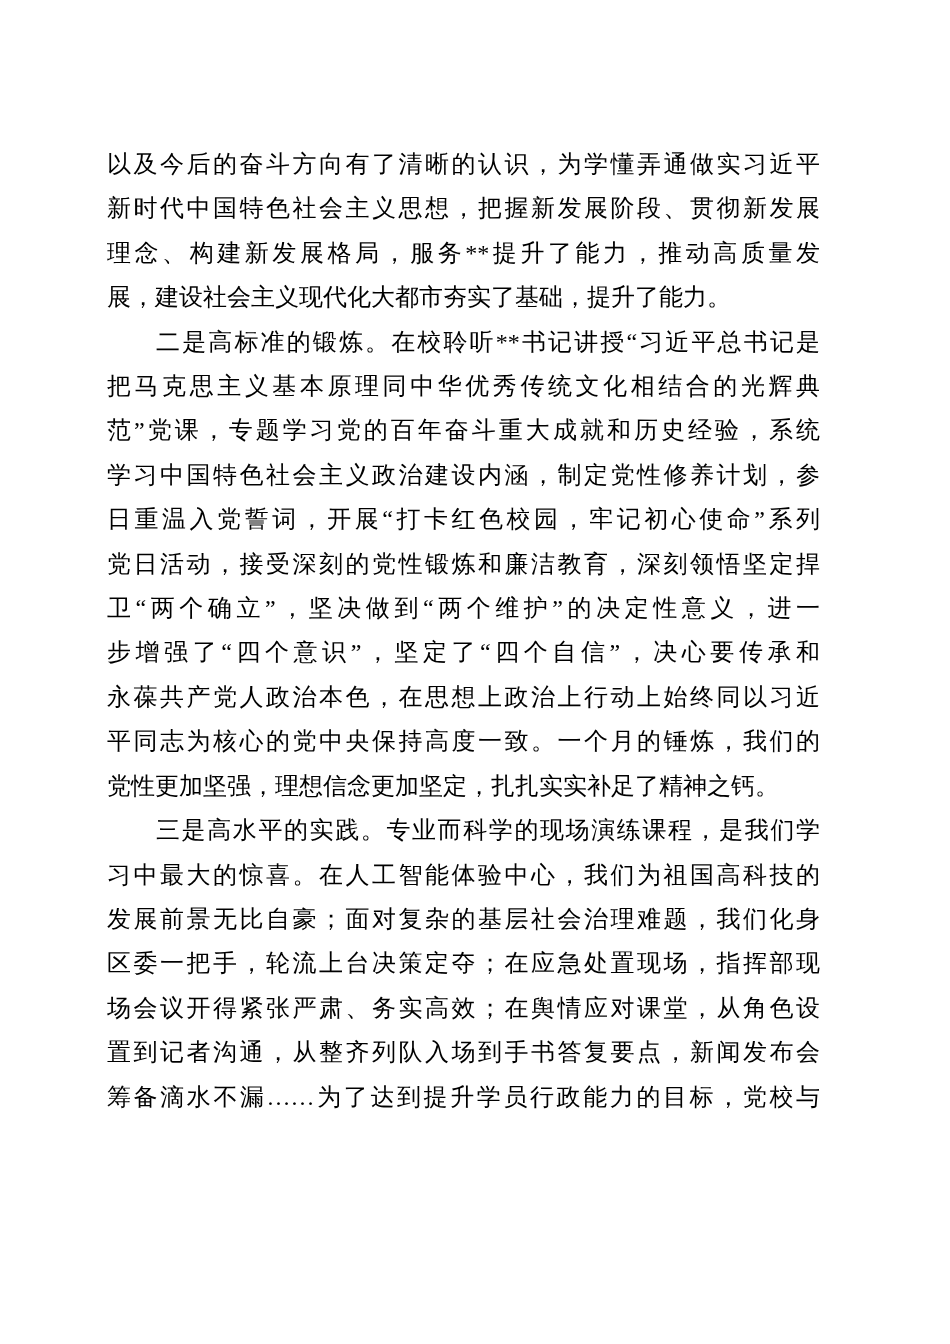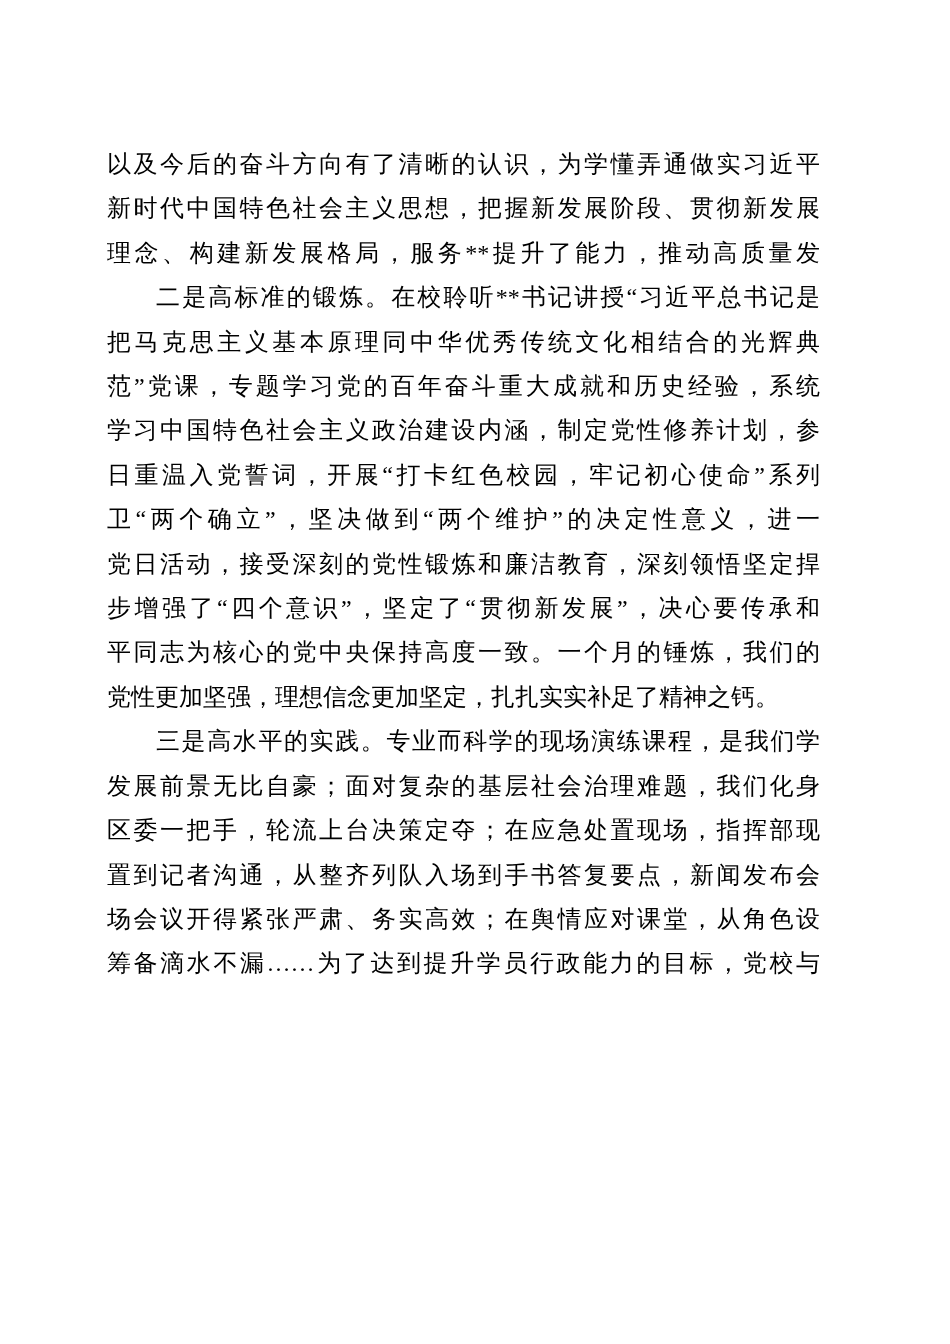--- a/index.html
+++ b/index.html
@@ -41,33 +41,36 @@
 </style>
 </head>
 <body>
 
 <div class="page">
   <div class="doc">
 
     <div class="line">以及今后的奋斗方向有了清晰的认识，为学懂弄通做实习近平</div>
     <div class="line">新时代中国特色社会主义思想，把握新发展阶段、贯彻新发展</div>
     <div class="line">理念、构建新发展格局，服务**提升了能力，推动高质量发</div>
+    <div class="line para-end">展，建设社会主义现代化大都市夯实了基础，提升了能力。</div>
 
     <div class="line indent"><span class="lead">二是高标准的锻炼。</span><span>在校聆听**书记讲授“习近平总书记是</span></div>
     <div class="line">把马克思主义基本原理同中华优秀传统文化相结合的光辉典</div>
     <div class="line">范”党课，专题学习党的百年奋斗重大成就和历史经验，系统</div>
     <div class="line">学习中国特色社会主义政治建设内涵，制定党性修养计划，参</div>
     <div class="line">日重温入党誓词，开展“打卡红色校园，牢记初心使命”系列</div>
+    <div class="line">党日活动，接受深刻的党性锻炼和廉洁教育，深刻领悟坚定捍</div>
     <div class="line">卫“两个确立”，坚决做到“两个维护”的决定性意义，进一</div>
-    <div class="line">党日活动，接受深刻的党性锻炼和廉洁教育，深刻领悟坚定捍</div>
-    <div class="line">步增强了“四个意识”，坚定了“贯彻新发展”，决心要传承和</div>
+    <div class="line">步增强了“四个意识”，坚定了“四个自信”，决心要传承和</div>
+    <div class="line">永葆共产党人政治本色，在思想上政治上行动上始终同以习近</div>
     <div class="line">平同志为核心的党中央保持高度一致。一个月的锤炼，我们的</div>
     <div class="line para-end">党性更加坚强，理想信念更加坚定，扎扎实实补足了精神之钙。</div>
 
     <div class="line indent"><span class="lead">三是高水平的实践。</span><span>专业而科学的现场演练课程，是我们学</span></div>
+    <div class="line">习中最大的惊喜。在人工智能体验中心，我们为祖国高科技的</div>
     <div class="line">发展前景无比自豪；面对复杂的基层社会治理难题，我们化身</div>
     <div class="line">区委一把手，轮流上台决策定夺；在应急处置现场，指挥部现</div>
+    <div class="line">场会议开得紧张严肃、务实高效；在舆情应对课堂，从角色设</div>
     <div class="line">置到记者沟通，从整齐列队入场到手书答复要点，新闻发布会</div>
-    <div class="line">场会议开得紧张严肃、务实高效；在舆情应对课堂，从角色设</div>
     <div class="line">筹备滴水不漏……为了达到提升学员行政能力的目标，党校与</div>
 
   </div>
 </div>
 
 </body></html>

